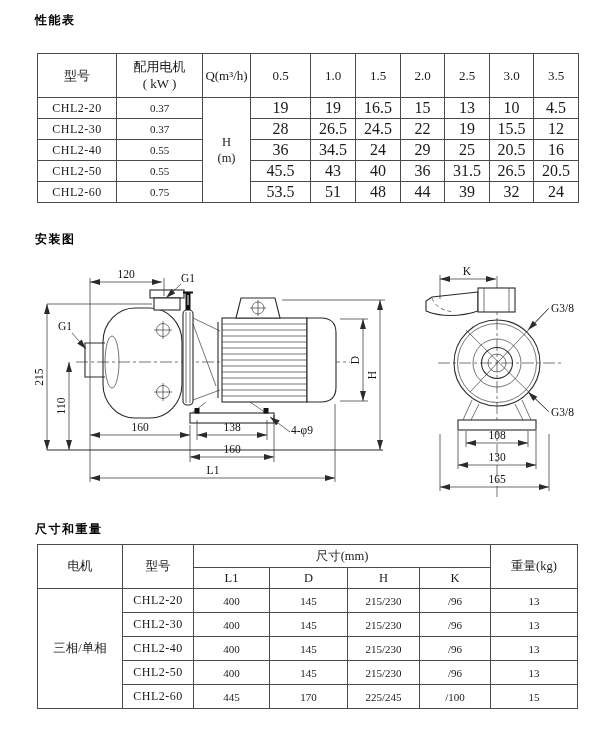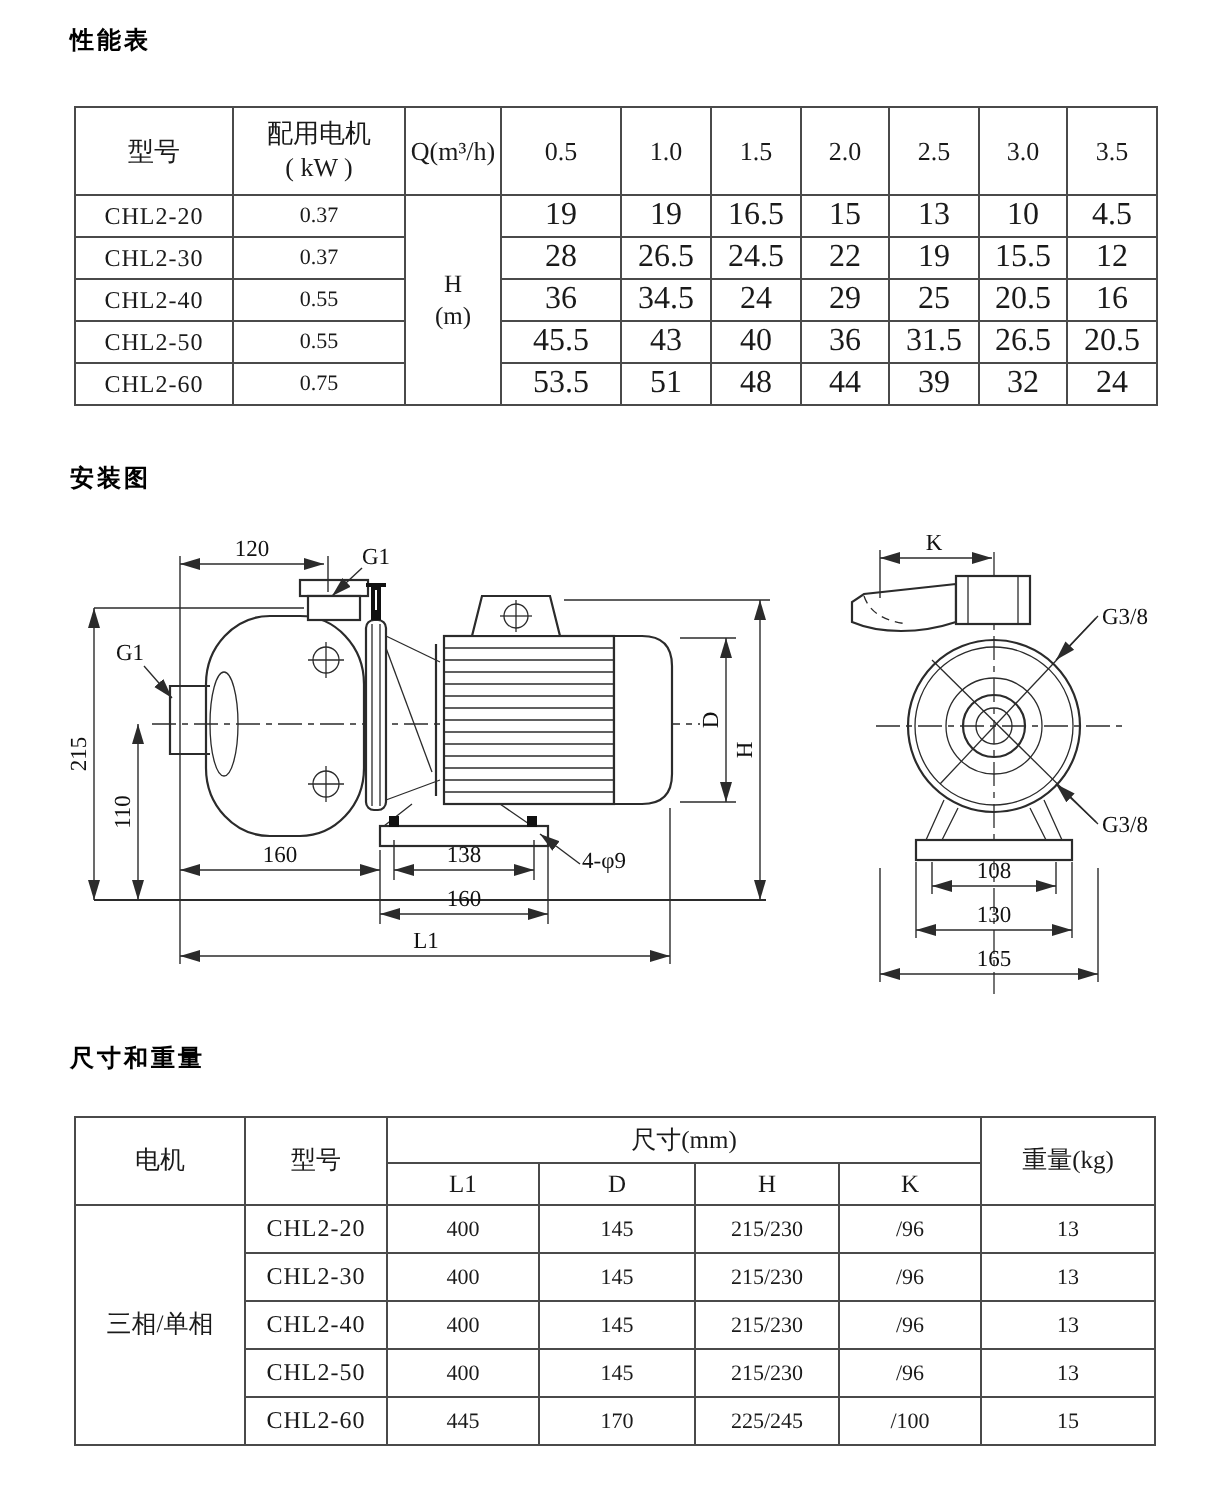--- a/index.html
+++ b/index.html
@@ -14,21 +14,21 @@
   
   #perf{left:37px;top:53px;width:541px;}
   #perf .hdr td{height:43px;font-size:13px;}
   #perf .flow{font-size:12.5px;margin-left:36px;}
   #perf td.model{font-size:12px;letter-spacing:.5px;}
   #perf td.pow{font-size:11px;text-align:center;}
   #perf td.val{font-size:16px;}
   #perf .drow td{height:20px;}
   #perf td.hm{font-size:12.5px;}
   
-  #dims{left:37px;top:558px;width:540px;border-radius:11px;}
+  #dims{left:37px;top:544px;width:540px;border-radius:11px;}
   #dims .h1 td{height:22px;font-size:12.5px;}
   #dims .h2 td{height:20px;font-size:12.5px;}
   #dims .drow td{height:23px;font-size:11px;}
   #dims td.model{font-size:12px;letter-spacing:.5px;}
   #dims td.cjk{font-size:12.5px;}
   
   #diagram{position:absolute;left:0;top:258px;}
   .ol{stroke:#2b2b2b;stroke-width:1.1;fill:none;}
   .olw{stroke:#2b2b2b;stroke-width:1.1;fill:#fff;}
   .tn{stroke:#2b2b2b;stroke-width:.65;fill:none;}

